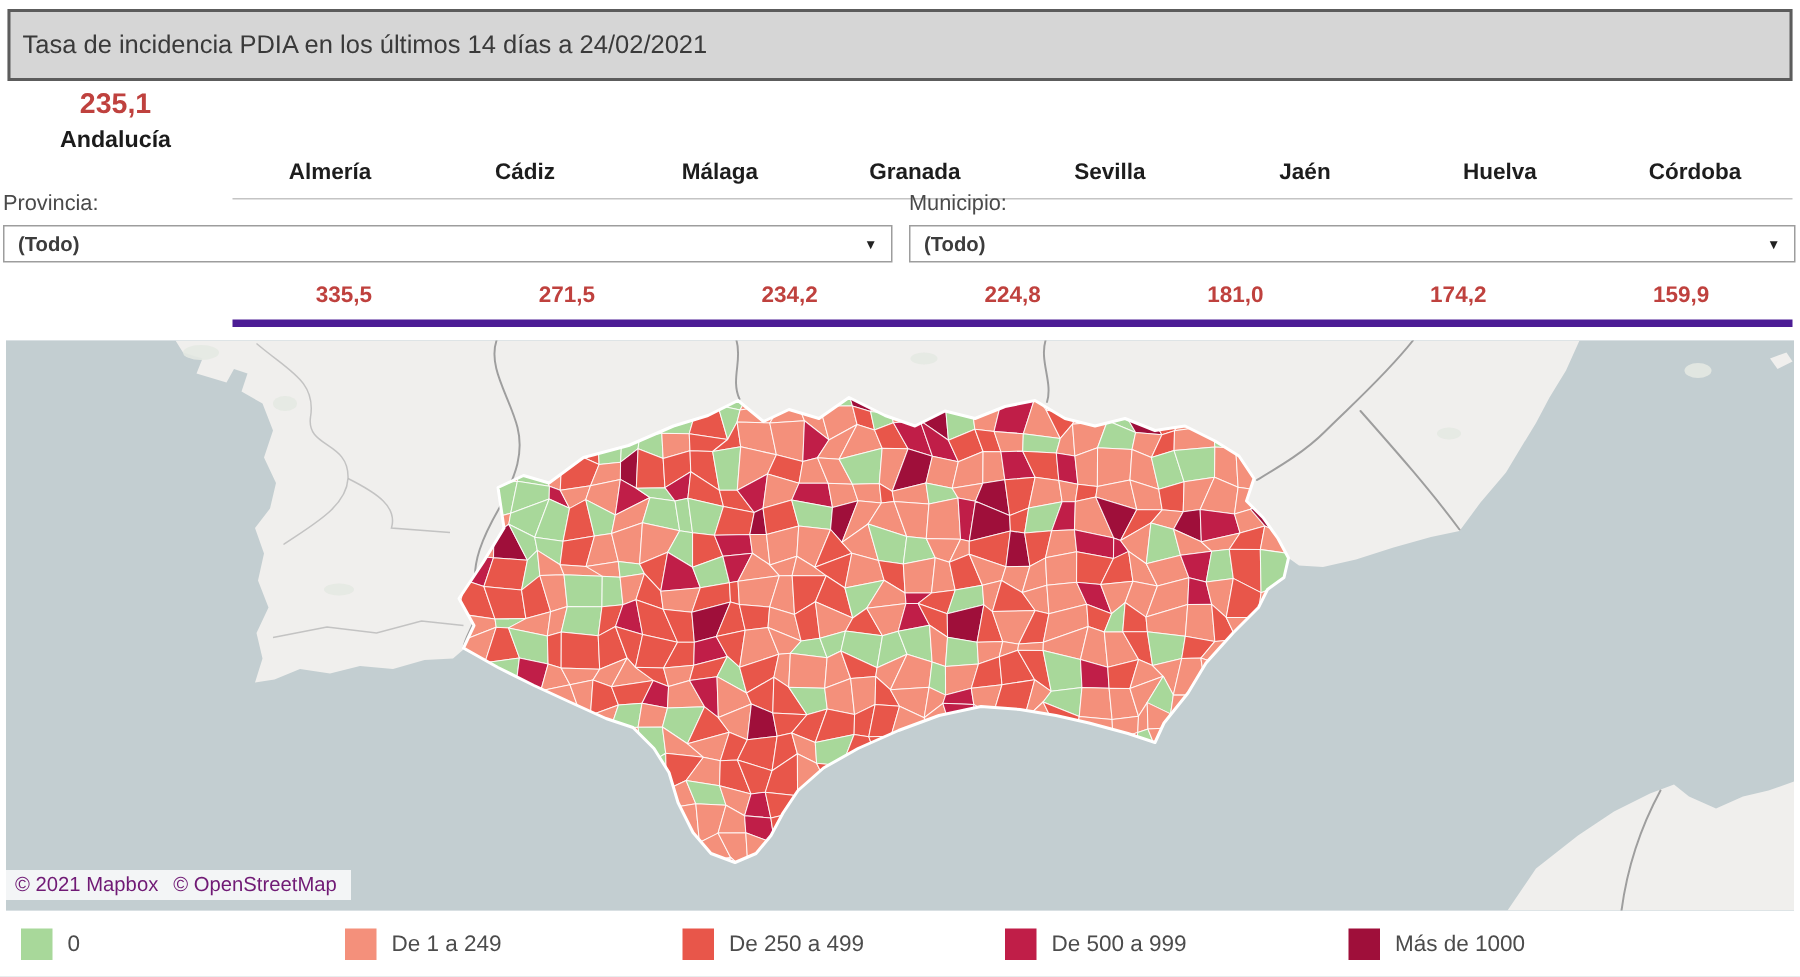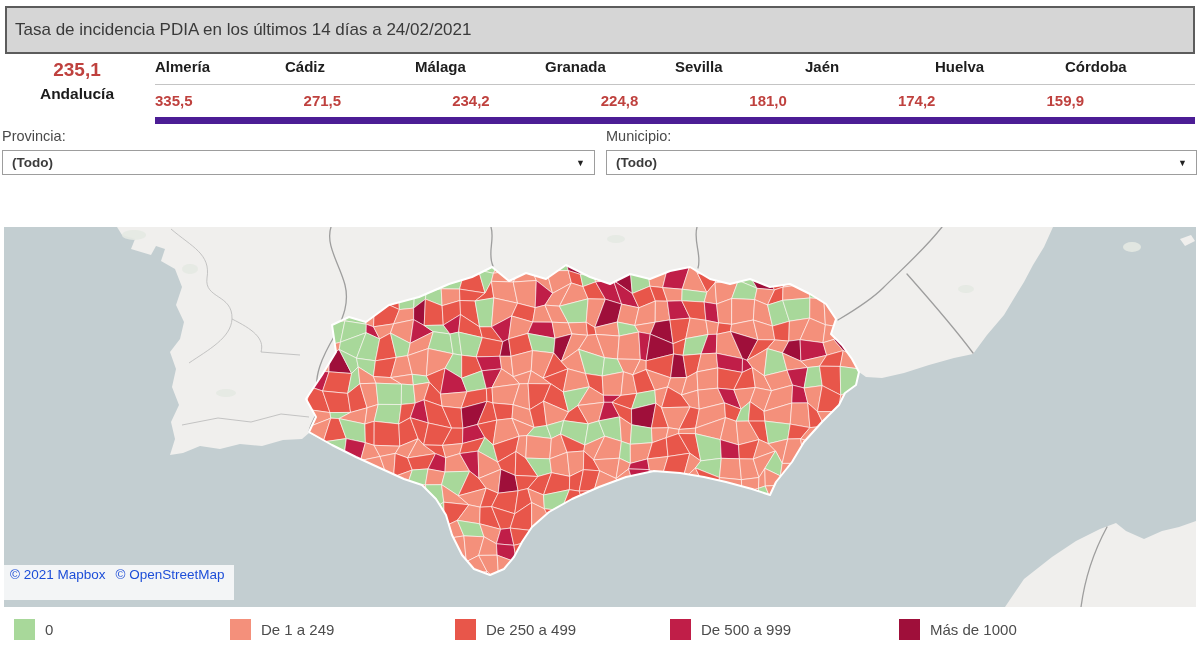--- a/index.html
+++ b/index.html
@@ -11,40 +11,40 @@
             background:#d6d6d6;border:2px solid #5c5c5c;display:flex;align-items:center;
             padding:0 8px;font-size:17px;color:#3a3a3a;}
 
   
   .region-summary{position:absolute;left:12px;top:59px;width:130px;text-align:center;}
   .region-value{font-size:19px;font-weight:bold;color:#bf413e;}
   .region-name{font-size:15.5px;font-weight:bold;color:#1b1b1b;margin-top:4px;}
 
   .ptable{position:absolute;left:155px;right:5px;top:56px;}
   .prow{display:flex;}
-  .pcell{flex:1;}
+  .pcell{flex:1;text-align:center;margin-top:48px;}
   .phead .pcell{font-size:15px;font-weight:bold;color:#1d1d1d;padding:2px 0 9px 0;}
-  .pvals{border-top:1px solid #c4c4c4;border-bottom:7px solid #4c1d95;}
+  .pvals{border-top:1px solid #c4c4c4;border-bottom:5px solid #4c1d95;}
   .pvals .pcell{font-size:15px;font-weight:bold;color:#bf413e;padding:7px 0 8px 0;}
 
   
   .filter{position:absolute;top:128px;}
   .filter-provincia{left:2px;width:593px;}
   .filter-municipio{left:606px;right:3px;}
   .filter-label{font-size:14.5px;color:#4a4a4a;margin-bottom:6px;}
   .selectbox{height:25px;box-sizing:border-box;background:#fff;border:1px solid #9d9d9d;
              display:flex;align-items:center;justify-content:space-between;
              padding:0 9px;font-size:13.5px;color:#3c3c3c;cursor:pointer;font-weight:bold;}
   .selectbox .arrow{font-size:9px;color:#222;}
 
   
   .map{position:absolute;left:4px;top:227px;width:1192px;height:380px;background:#c3ced1;}
   .map svg{display:block;}
   .attribution{position:absolute;left:0;bottom:7px;background:rgba(255,255,255,0.8);
-               padding:2px 9px 18px 6px;font-size:13.5px;color:#1d4ed8;}
+               padding:2px 9px 3px 6px;font-size:13.5px;color:#701a75;}
   .attribution span{margin-right:10px;}
   .attribution span:last-child{margin-right:0;}
 
   
   .legend{position:absolute;left:14px;top:619px;display:flex;align-items:center;}
   .legend-item{display:flex;align-items:center;cursor:pointer;}
   .li-0{width:216px;} .li-1{width:225px;} .li-2{width:215px;} .li-3{width:229px;}
   .swatch{width:21px;height:21px;margin-right:10px;flex:0 0 auto;}
   .legend-label{font-size:15px;color:#4c4c4c;white-space:nowrap;}
 </style>

